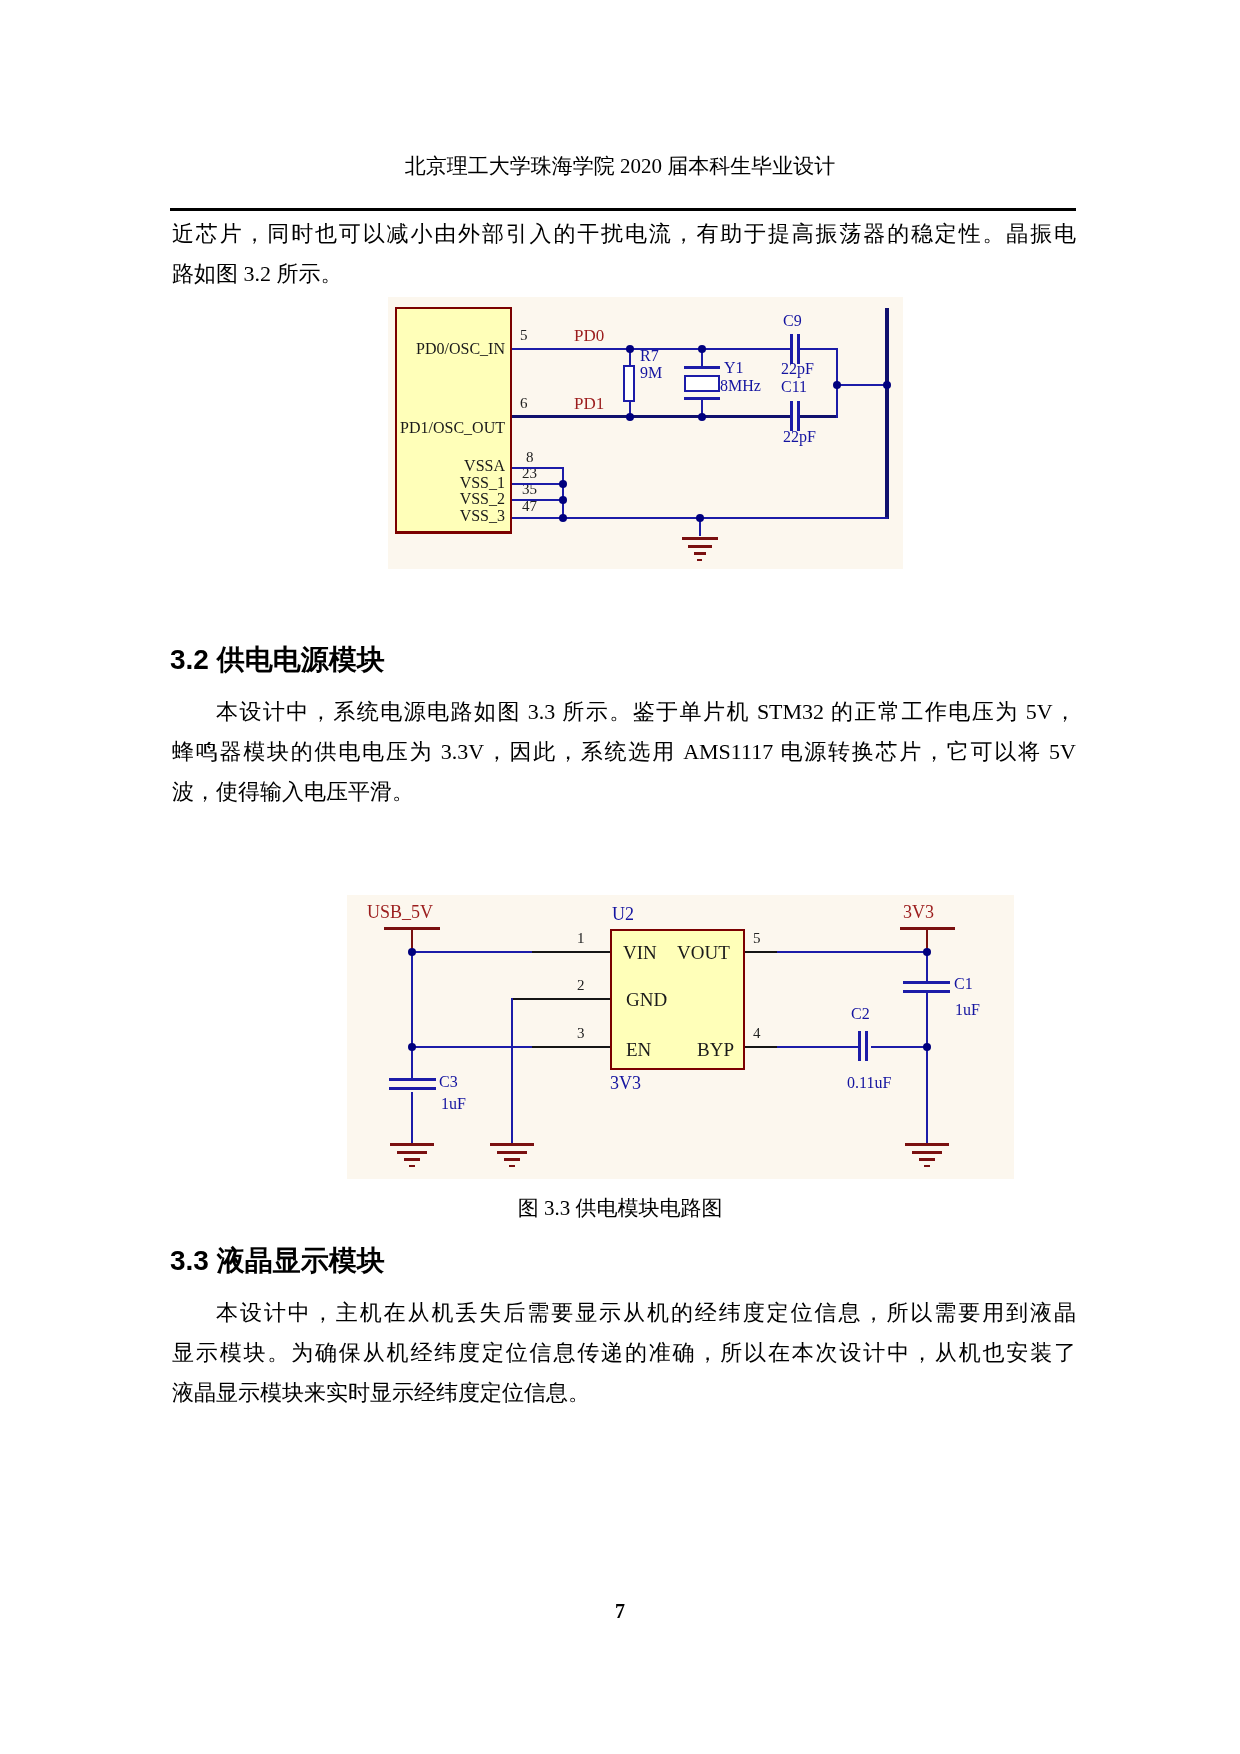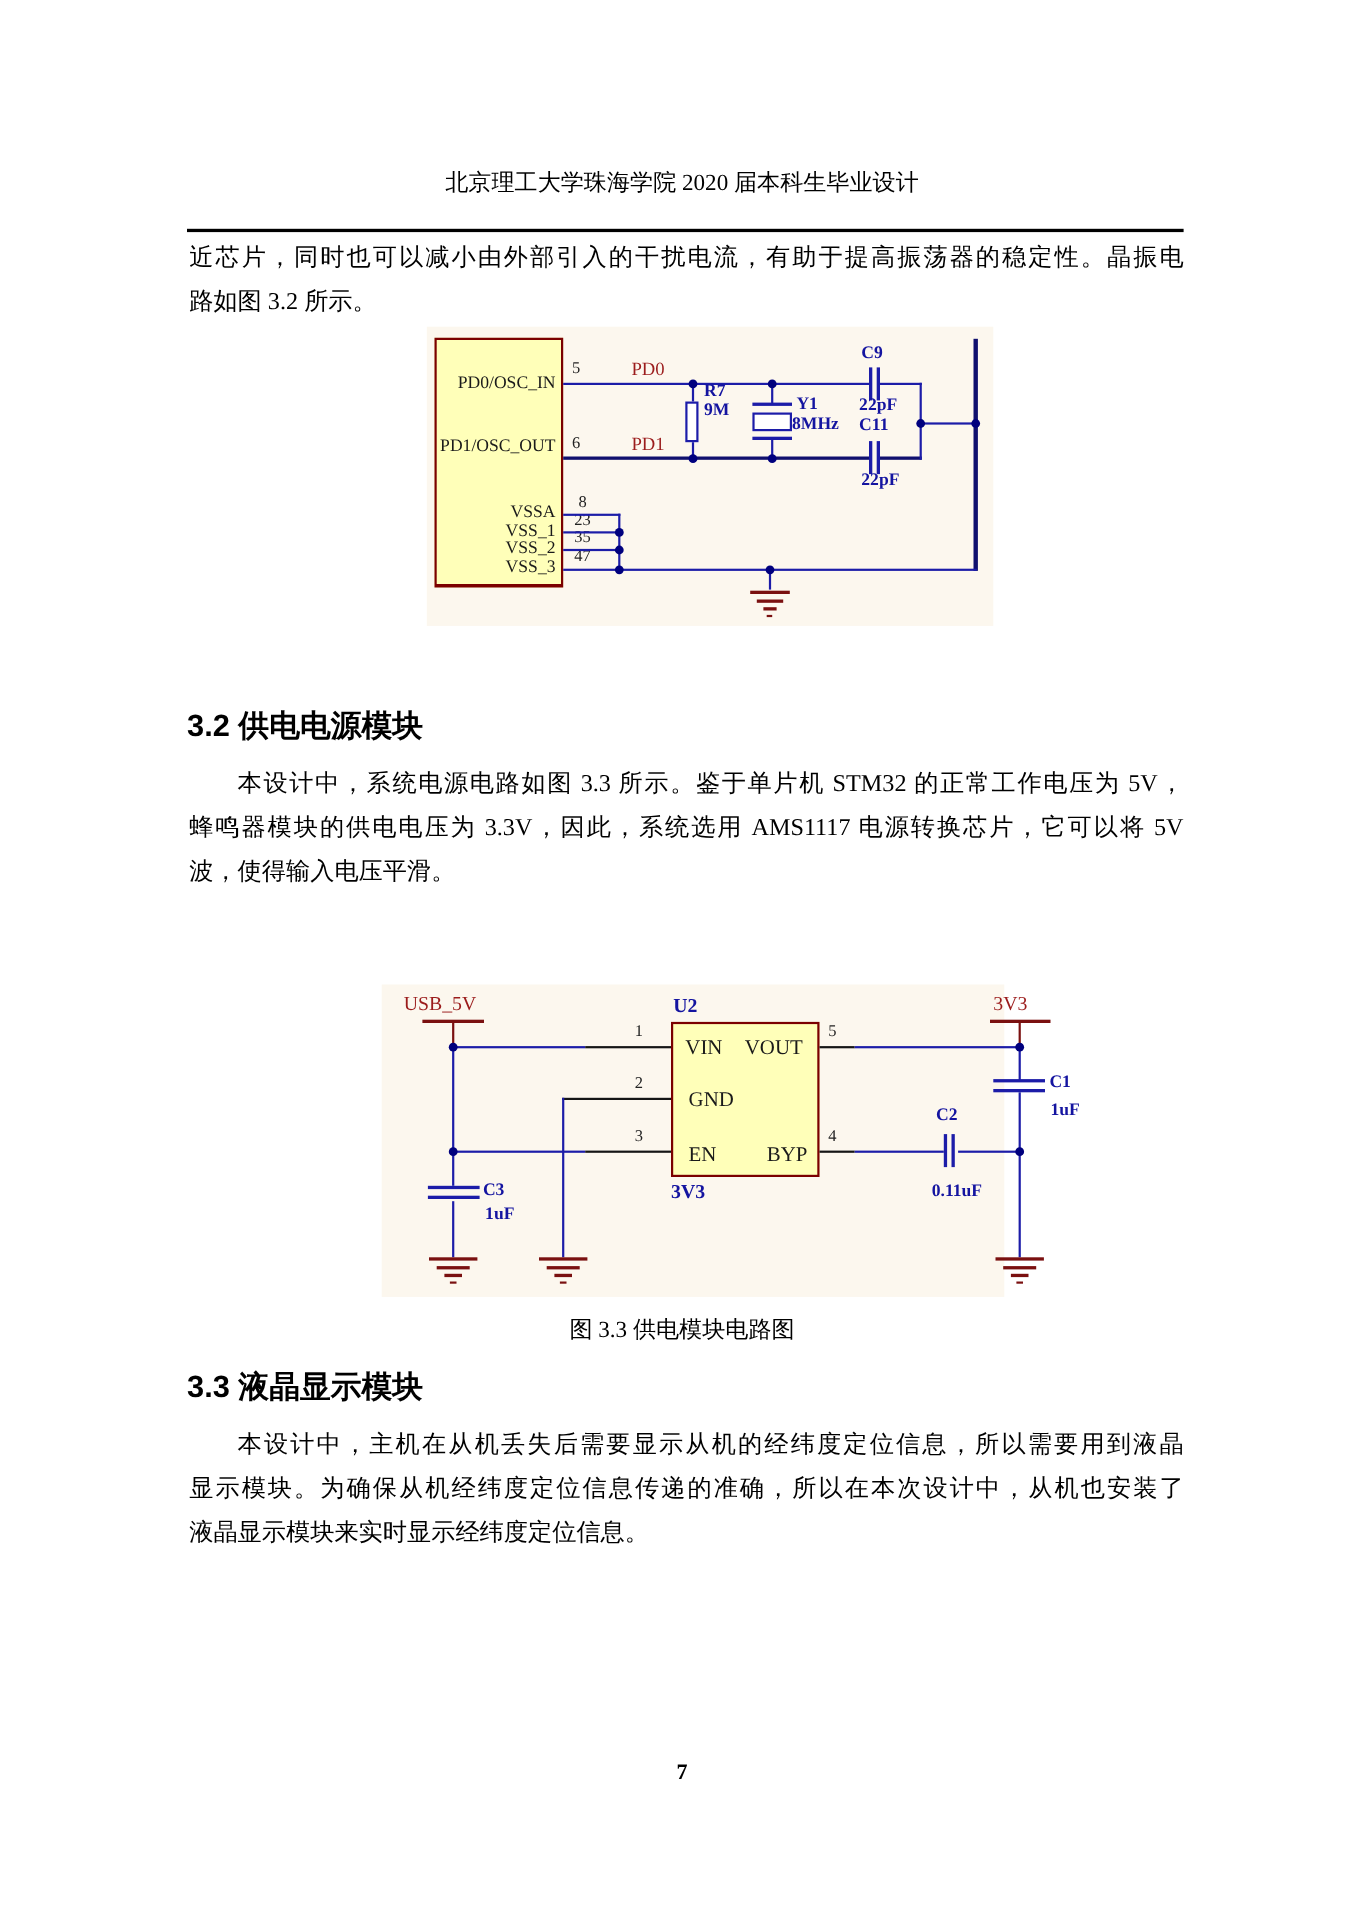--- a/index.html
+++ b/index.html
@@ -26,21 +26,21 @@
   .wv{width:2px;background:var(--wire);}
   .wh.blk,.wv.blk{background:#151515;}
   .wh.thick{height:3px;background:var(--wire2);}
   .thickv{width:4px;background:var(--wire2);}
   .pwr{background:var(--power);}
   .dot{width:8px;height:8px;border-radius:50%;background:#00007e;transform:translate(-4px,-4px);}
   .chip{background:var(--chipfill);border:2px solid var(--chipborder);}
   .cpin{font-size:16px;color:#1a1a1a;height:20px;line-height:20px;}
   .cpin.ra{text-align:right;}
   .pnum{font-size:15px;color:#222;height:16px;line-height:16px;}
-  .clabel{font-size:16px;color:var(--complabel);height:17px;line-height:17px;white-space:nowrap;font-weight:bold;}
+  .clabel{font-size:16px;color:var(--complabel);height:17px;line-height:17px;white-space:nowrap;}
   .nlabel{font-size:17px;color:var(--netred);height:18px;line-height:18px;white-space:nowrap;}
   .rbody{border:2px solid var(--wire);background:#fff;}
   .plate{background:var(--wire);}
   .gnd{width:44px;height:26px;}
   .gnd i{position:absolute;display:block;background:var(--power);}
   .gnd .g1{left:0;top:0;width:44px;height:3px;}
   .gnd .g2{left:7px;top:8px;width:30px;height:3px;}
   .gnd .g3{left:14px;top:15px;width:16px;height:3px;}
   .gnd .g4{left:19px;top:22px;width:6px;height:2px;}
   .gnd.s{width:36px;}
@@ -56,21 +56,21 @@
   <div class="rule"></div>
 
   <div class="para" style="top:214px">
     <div class="pline jline">近芯片，同时也可以减小由外部引入的干扰电流，有助于提高振荡器的稳定性。晶振电</div>
     <div class="pline">路如图 3.2 所示。</div>
   </div>
 
   <div class="schem" style="left:388px;top:297px;width:515px;height:272px">
     <div class="chip" style="left:7px;top:10px;width:117px;height:227px;border-bottom-width:3px"></div>
     <div class="cpin ra" style="left:12px;top:42px;width:105px">PD0/OSC_IN</div>
-    <div class="cpin ra" style="left:12px;top:99px;width:105px">PD1/OSC_OUT</div>
+    <div class="cpin ra" style="left:12px;top:121px;width:105px">PD1/OSC_OUT</div>
     <div class="cpin ra" style="left:12px;top:159px;width:105px">VSSA</div>
     <div class="cpin ra" style="left:12px;top:176px;width:105px">VSS_1</div>
     <div class="cpin ra" style="left:12px;top:192px;width:105px">VSS_2</div>
     <div class="cpin ra" style="left:12px;top:209px;width:105px">VSS_3</div>
 
     <div class="pnum" style="left:132px;top:30px">5</div>
     <div class="pnum" style="left:132px;top:98px">6</div>
     <div class="pnum" style="left:138px;top:152px">8</div>
     <div class="pnum" style="left:134px;top:168px">23</div>
     <div class="pnum" style="left:134px;top:184px">35</div>
@@ -136,21 +136,21 @@
   </div>
 
   <div class="h2" style="top:641px">3.2 供电电源模块</div>
 
   <div class="para" style="top:692px">
     <div class="pline jline indent">本设计中，系统电源电路如图 3.3 所示。鉴于单片机 STM32 的正常工作电压为 5V，</div>
     <div class="pline jline">蜂鸣器模块的供电电压为 3.3V，因此，系统选用 AMS1117 电源转换芯片，它可以将 5V</div>
     <div class="pline">波，使得输入电压平滑。</div>
   </div>
 
-  <div class="schem" style="left:347px;top:895px;width:566px;height:284px">
+  <div class="schem" style="left:347px;top:895px;width:667px;height:284px">
     <div class="nlabel med" style="left:20px;top:8px">USB_5V</div>
     <div class="pwr" style="left:37px;top:32px;width:56px;height:3px"></div>
     <div class="pwr" style="left:64px;top:34px;width:2px;height:23px"></div>
 
     <div class="nlabel med" style="left:556px;top:8px">3V3</div>
     <div class="pwr" style="left:553px;top:32px;width:55px;height:3px"></div>
     <div class="pwr" style="left:579px;top:34px;width:2px;height:23px"></div>
 
     <div class="wv" style="left:64px;top:56px;height:127px"></div>
     <div class="wv" style="left:64px;top:197px;height:51px"></div>

